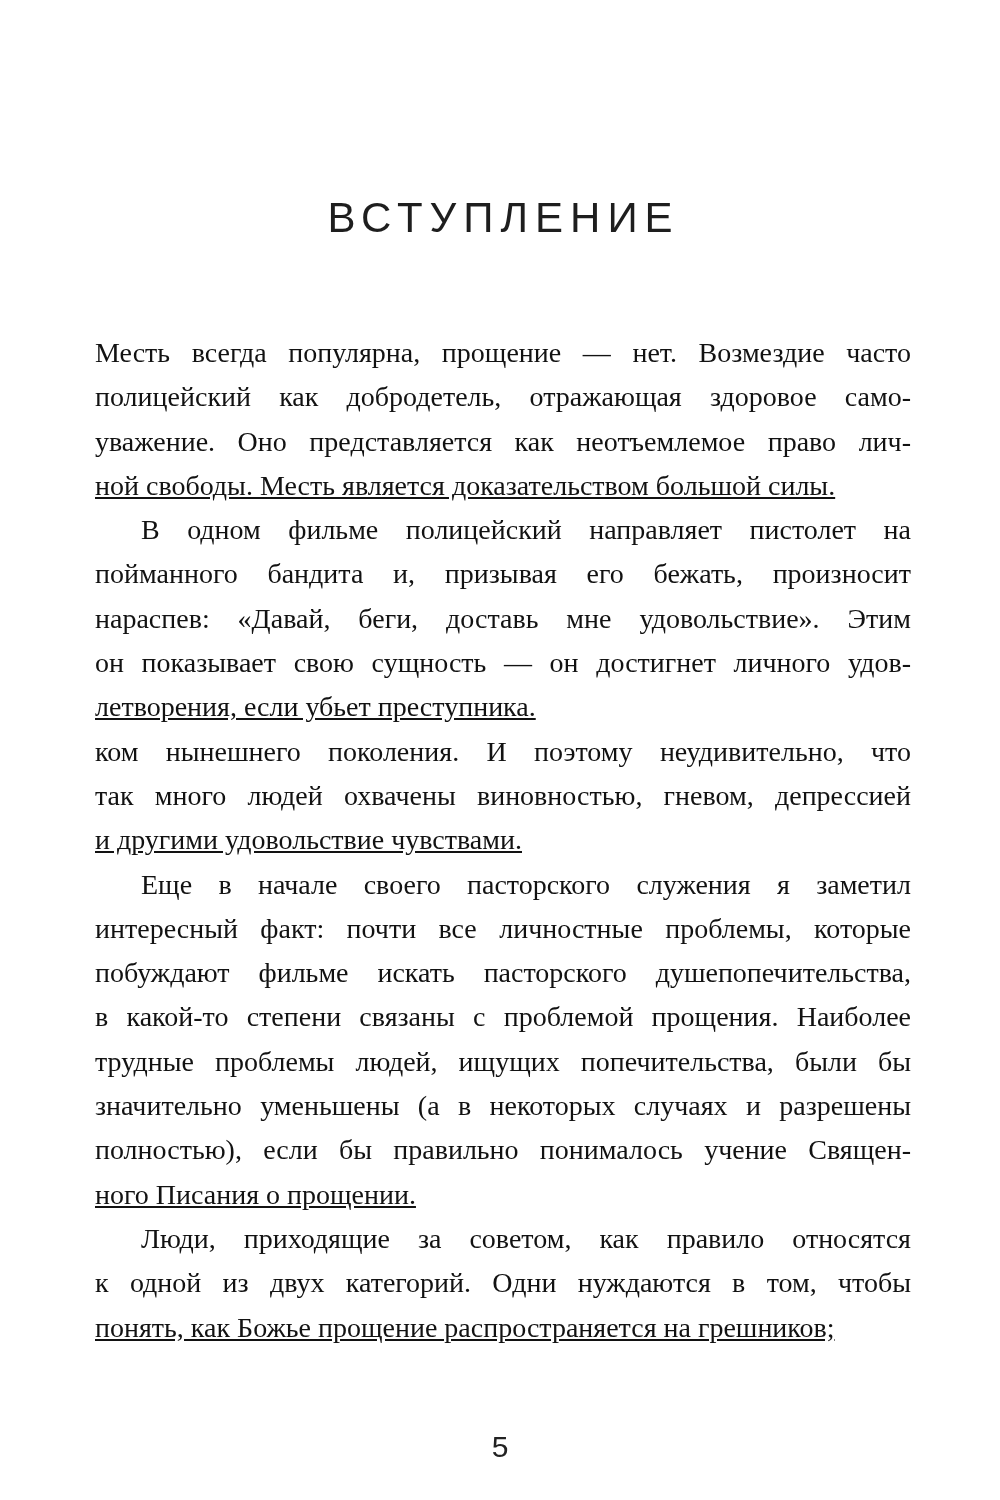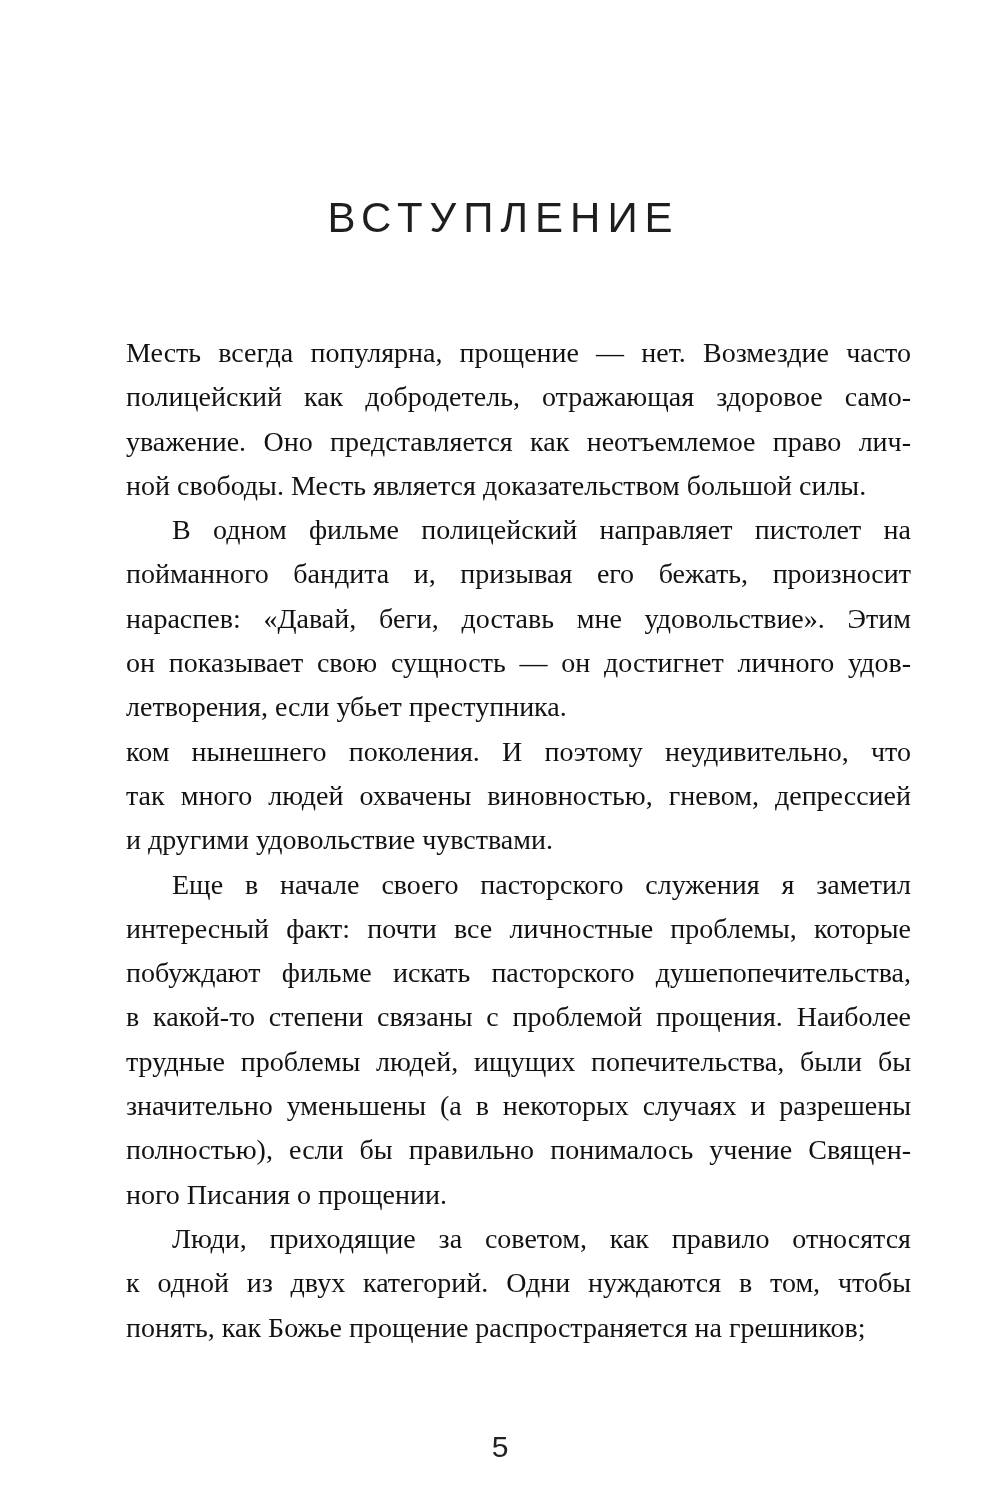--- a/index.html
+++ b/index.html
@@ -35,24 +35,24 @@
     top: 331px;
     left: 95px;
     width: 816px;
     font-size: 28px;
     line-height: 44.3px;
     color: #121212;
   }
   .line {
     text-align: justify;
     text-align-last: justify;
-    margin-left: 31px;
   }
   .line.last {
     text-align-last: left;
+    text-decoration: underline;
   }
   .line.indent {
     text-indent: 46px;
   }
   .page-num {
     position: absolute;
     top: 1430px;
     left: 0;
     width: 100%;
     text-align: center;

